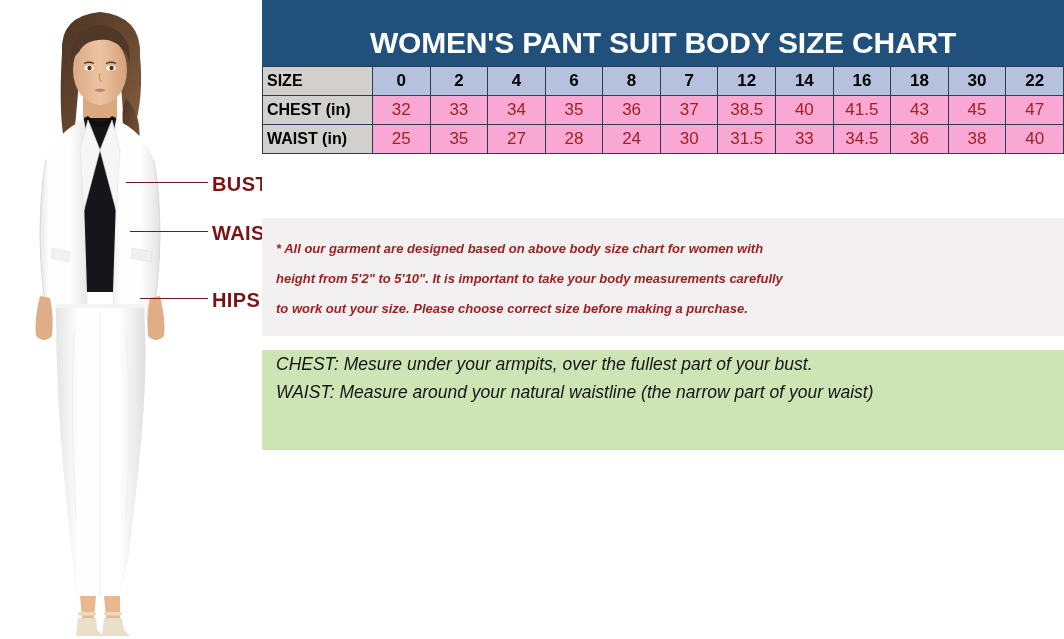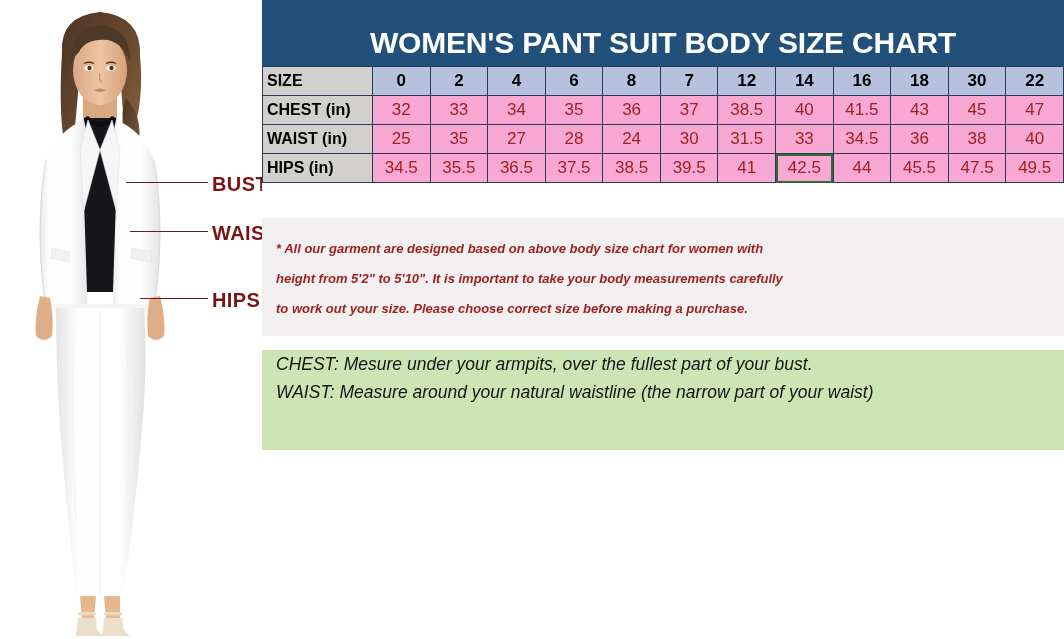--- a/index.html
+++ b/index.html
@@ -357,35 +357,20 @@
               <td class="datacell">28</td>
               <td class="datacell">24</td>
               <td class="datacell">30</td>
               <td class="datacell">31.5</td>
               <td class="datacell">33</td>
               <td class="datacell">34.5</td>
               <td class="datacell">36</td>
               <td class="datacell">38</td>
               <td class="datacell">40</td>
             </tr>
-            <tr>
-              <td class="rowhead">HIPS (in)</td>
-              <td class="datacell">34.5</td>
-              <td class="datacell">35.5</td>
-              <td class="datacell">36.5</td>
-              <td class="datacell">37.5</td>
-              <td class="datacell">38.5</td>
-              <td class="datacell">39.5</td>
-              <td class="datacell">41</td>
-              <td class="datacell selected">42.5<span class="fill-handle"></span></td>
-              <td class="datacell">44</td>
-              <td class="datacell">45.5</td>
-              <td class="datacell">47.5</td>
-              <td class="datacell">49.5</td>
-            </tr>
           </tbody>
       </table>
     </div>
 
     <div id="note-box">
       <p>* All our garment are designed based on above body size chart for women with</p>
       <p>height from 5'2" to 5'10". It is important to take your body measurements carefully</p>
       <p>to work out your size. Please choose correct size before making a purchase.</p>
     </div>
 

